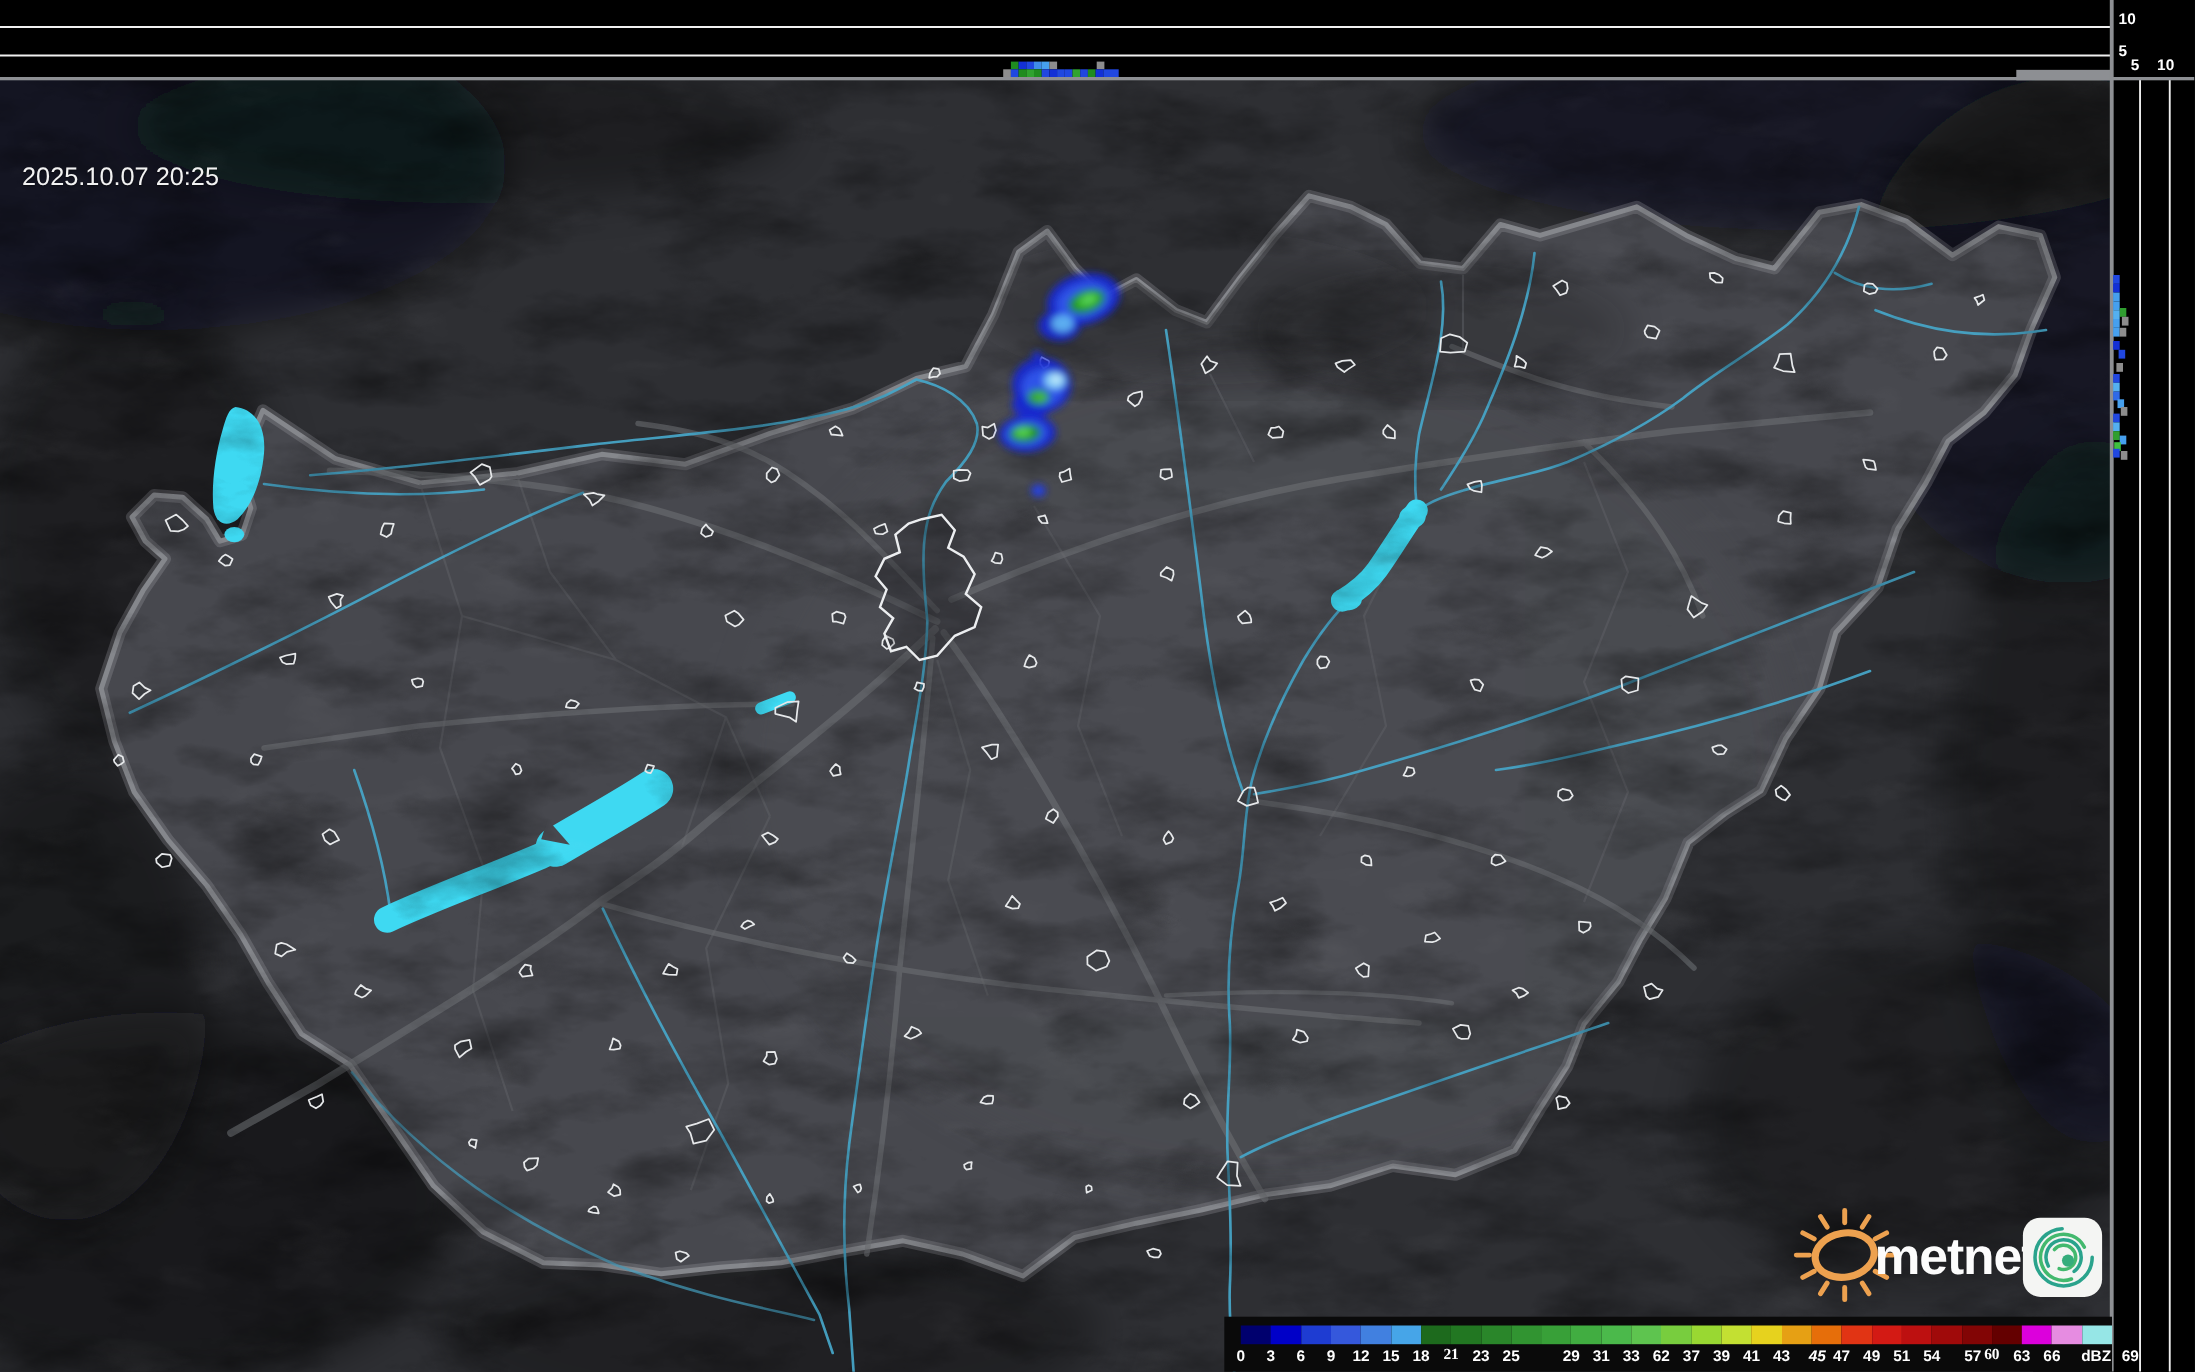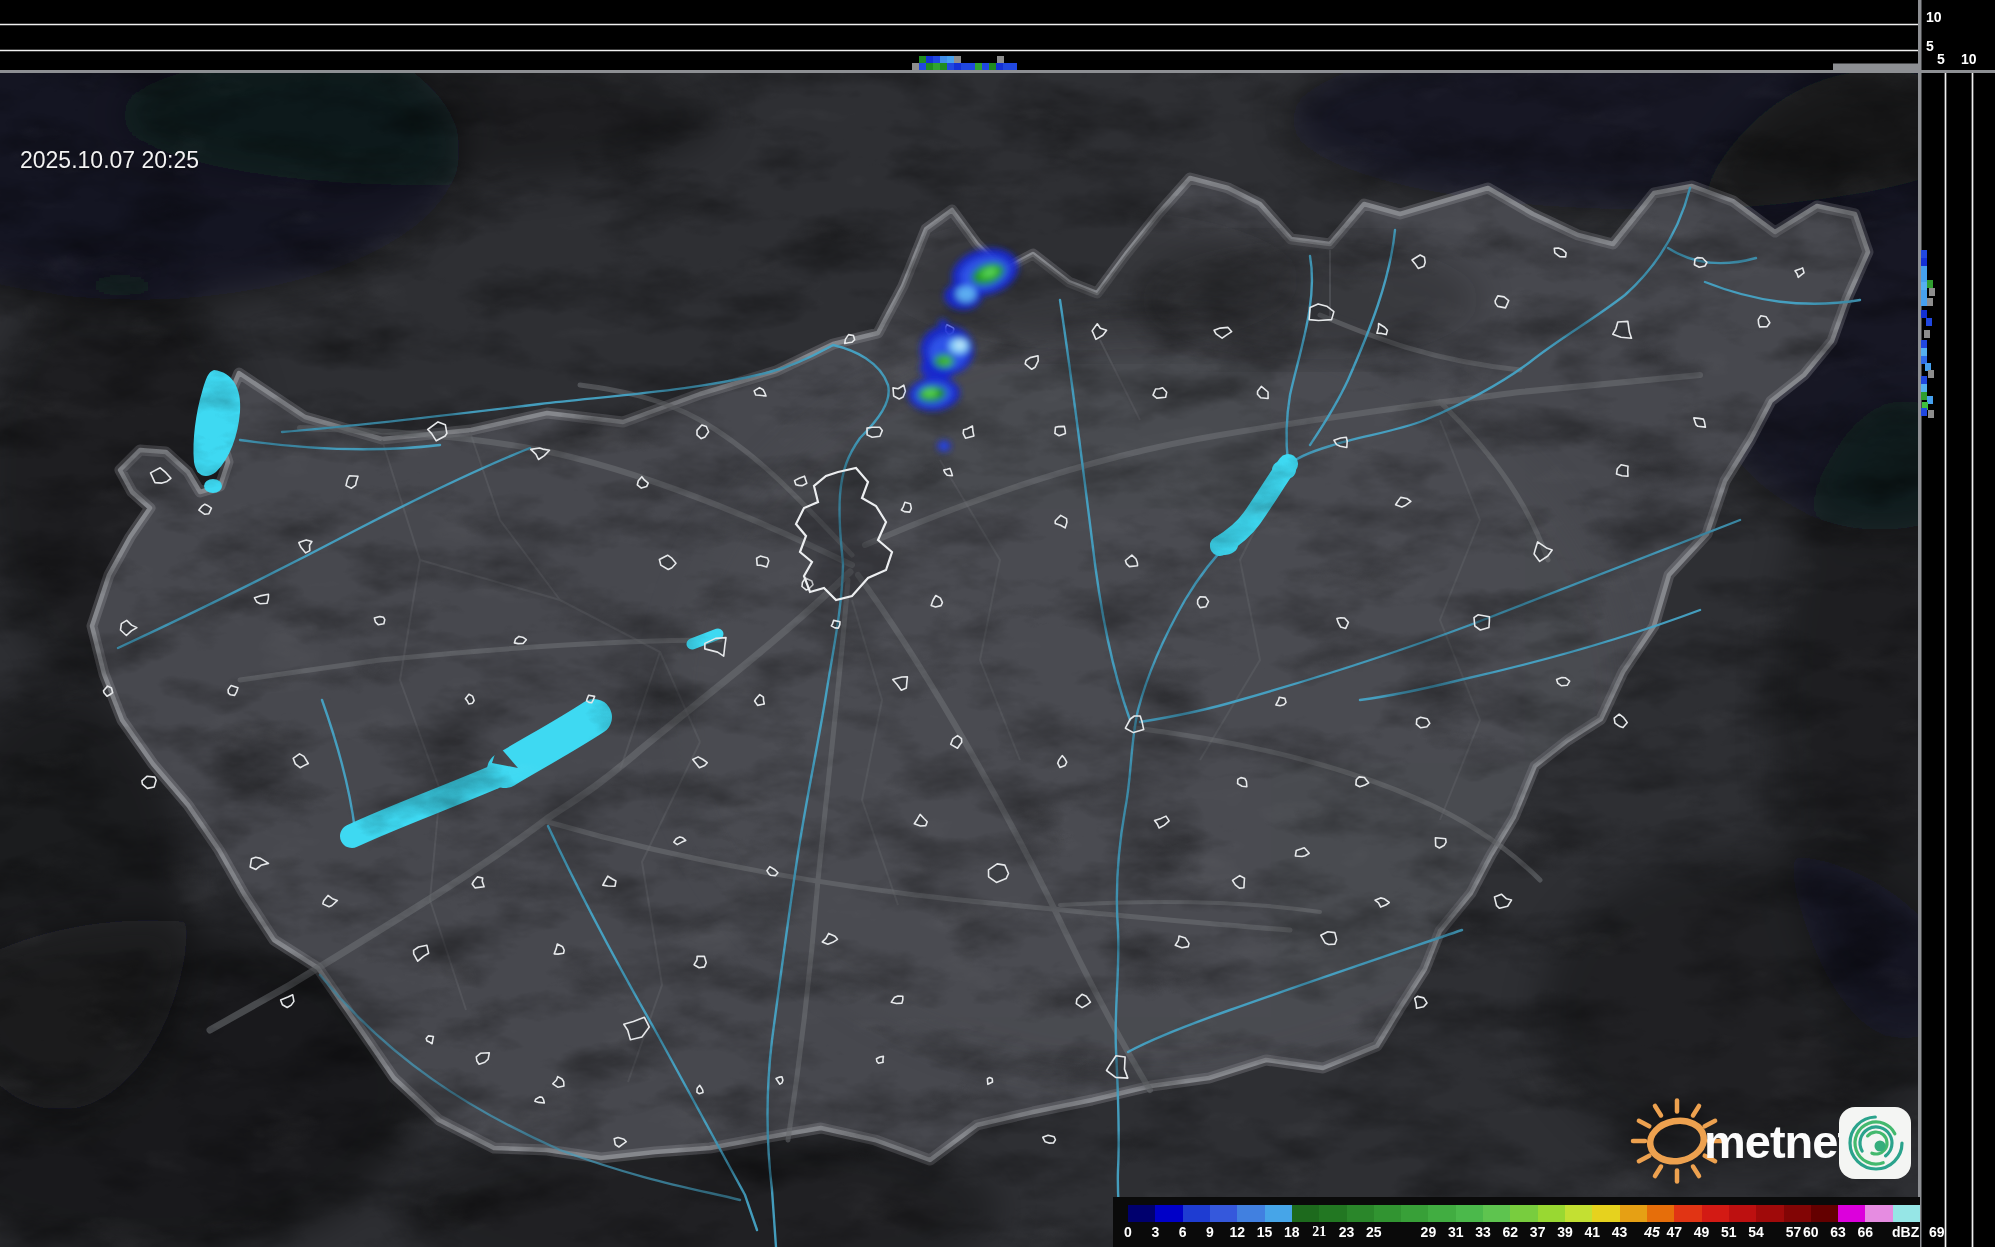--- a/index.html
+++ b/index.html
@@ -399,21 +399,21 @@
         <span style="left: 424.655px;">37</span>
         <span style="left: 451.966px;">39</span>
         <span style="left: 479.276px;">41</span>
         <span style="left: 506.586px;">43</span>
         <span style="left: 539px; font-style: italic;">45</span>
         <span style="left: 561.207px;">47</span>
         <span style="left: 588.517px;">49</span>
         <span style="left: 615.828px;">51</span>
         <span style="left: 643.138px;">54</span>
         <span style="left: 670.448px; padding-left: 20px;">57</span>
-        <span style="left: 697.759px;">60</span>
+        <span style="left: 697.759px; font-family: Liberation Serif, serif;">60</span>
         <span style="left: 725.069px;">63</span>
         <span style="left: 752.379px;">66</span>
         <span style="left: 779.69px; margin-left: 44px;">69</span>
         <span class="unit" style="left: 779px;">dBZ</span>
       </div>
 </div>
 
 <div class="logo">
   <svg class="logo-sun" width="104" height="96" viewBox="0 0 104 96">
     <g id="sunRays" stroke-linecap="round">

